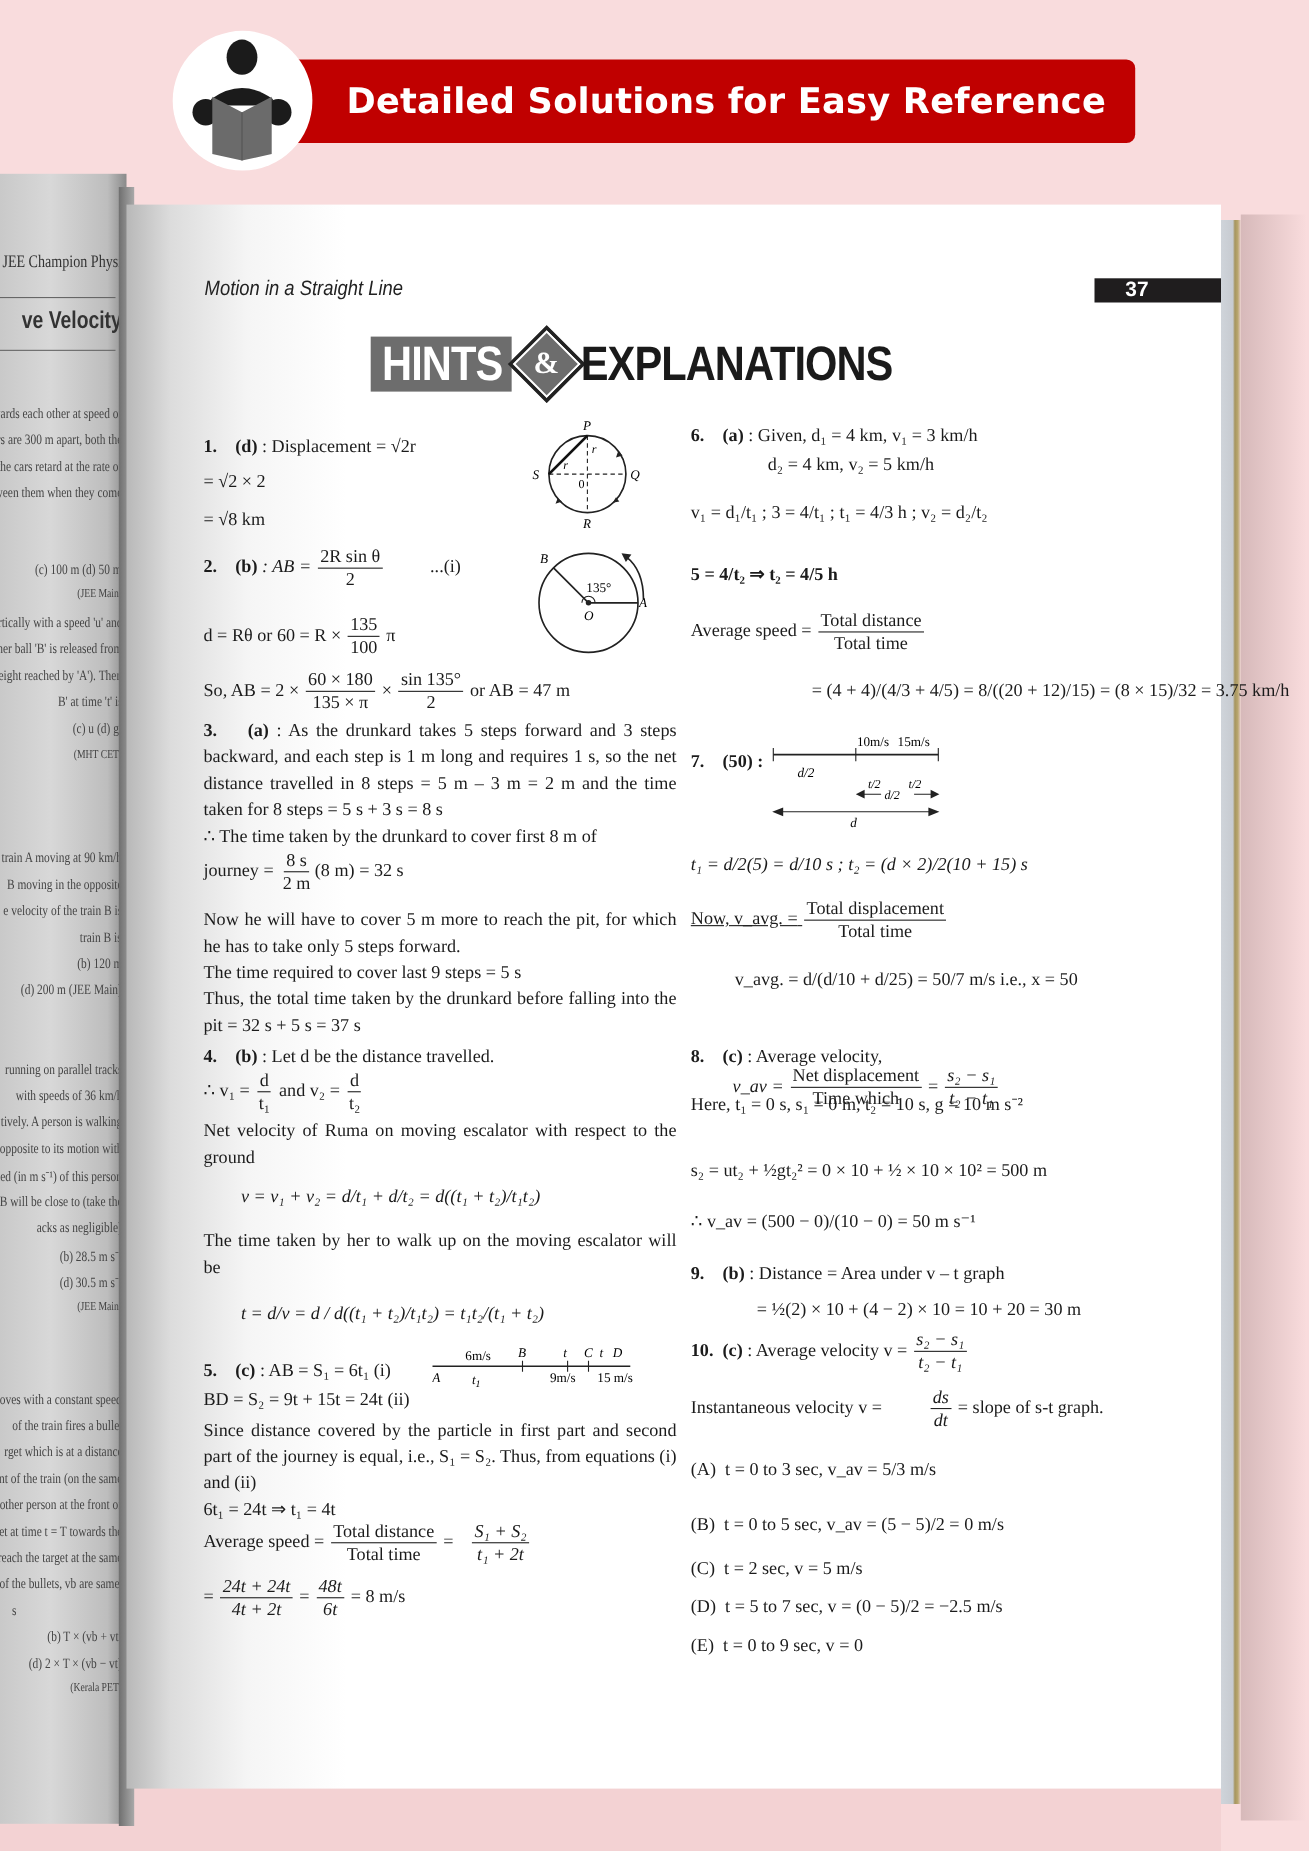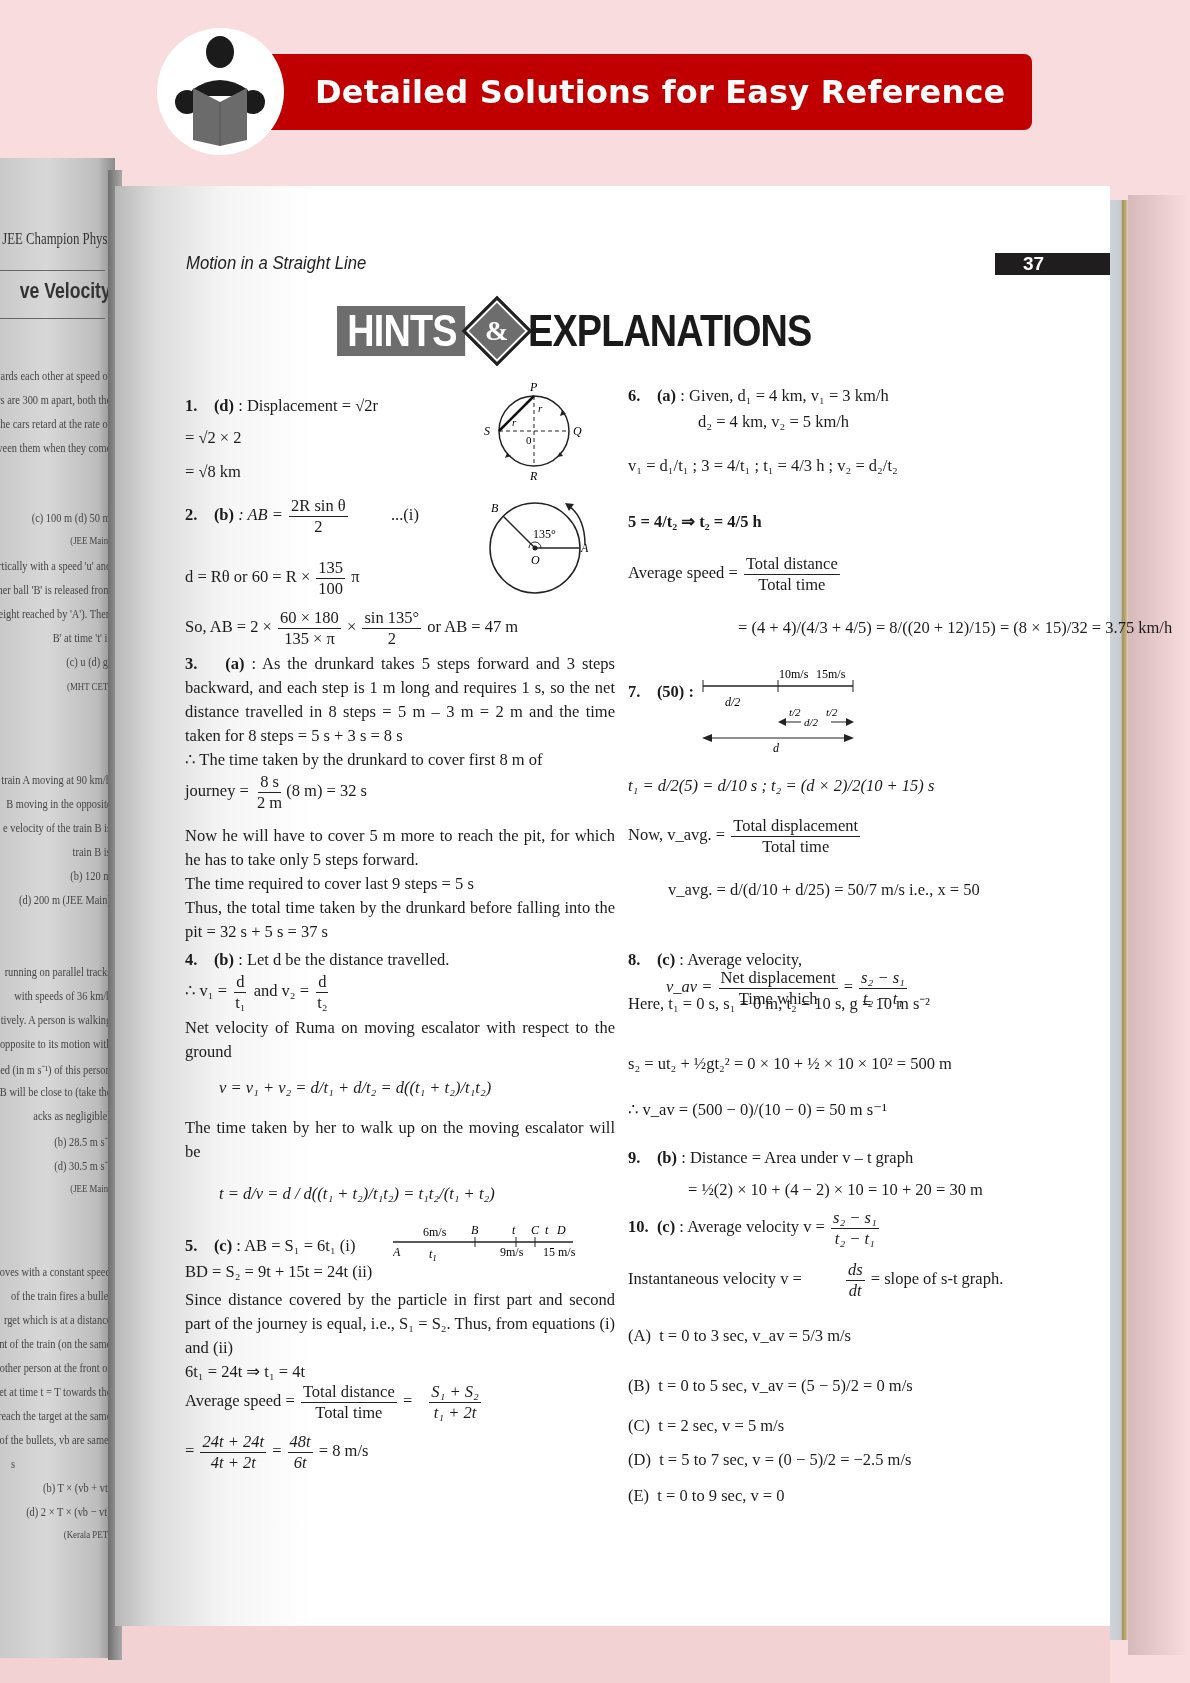--- a/index.html
+++ b/index.html
@@ -301,21 +301,21 @@
       <line x1="130" y1="56" x2="150" y2="56" stroke="#222"></line>
       <polygon points="77,56 85,52 85,60" fill="#222"></polygon>
       <polygon points="153,56 145,52 145,60" fill="#222"></polygon>
       <text x="103" y="60" font-size="11" font-style="italic">d/2</text>
       <line x1="4" y1="72" x2="150" y2="72" stroke="#222"></line>
       <polygon points="1,72 11,68 11,76" fill="#222"></polygon>
       <polygon points="153,72 143,68 143,76" fill="#222"></polygon>
       <text x="72" y="86" font-size="12" font-style="italic">d</text>
     </svg>
     <div class="blk" style="top:390px;font-style:italic;">t₁ = d/2(5) = d/10 s ;  t₂ = (d × 2)/2(10 + 15) s</div>
-    <div class="blk" style="top:432px;">
+    <div class="blk" style="top:432px;text-decoration:underline;">
       <span>Now,  v_avg. =</span>
       <span class="frac">
           <span class="num">Total displacement</span>
           <span class="den">Total time</span>
         </span>
     </div>
     <div class="blk" style="top:494px;left:40px;">v_avg. = d/(d/10 + d/25) = 50/7 m/s   i.e., x = 50</div>
 
     <div class="blk" style="top:564px;">
       <b>8.</b>&nbsp;&nbsp;&nbsp;&nbsp;<b>(c)</b> <span>: Average velocity,</span>

